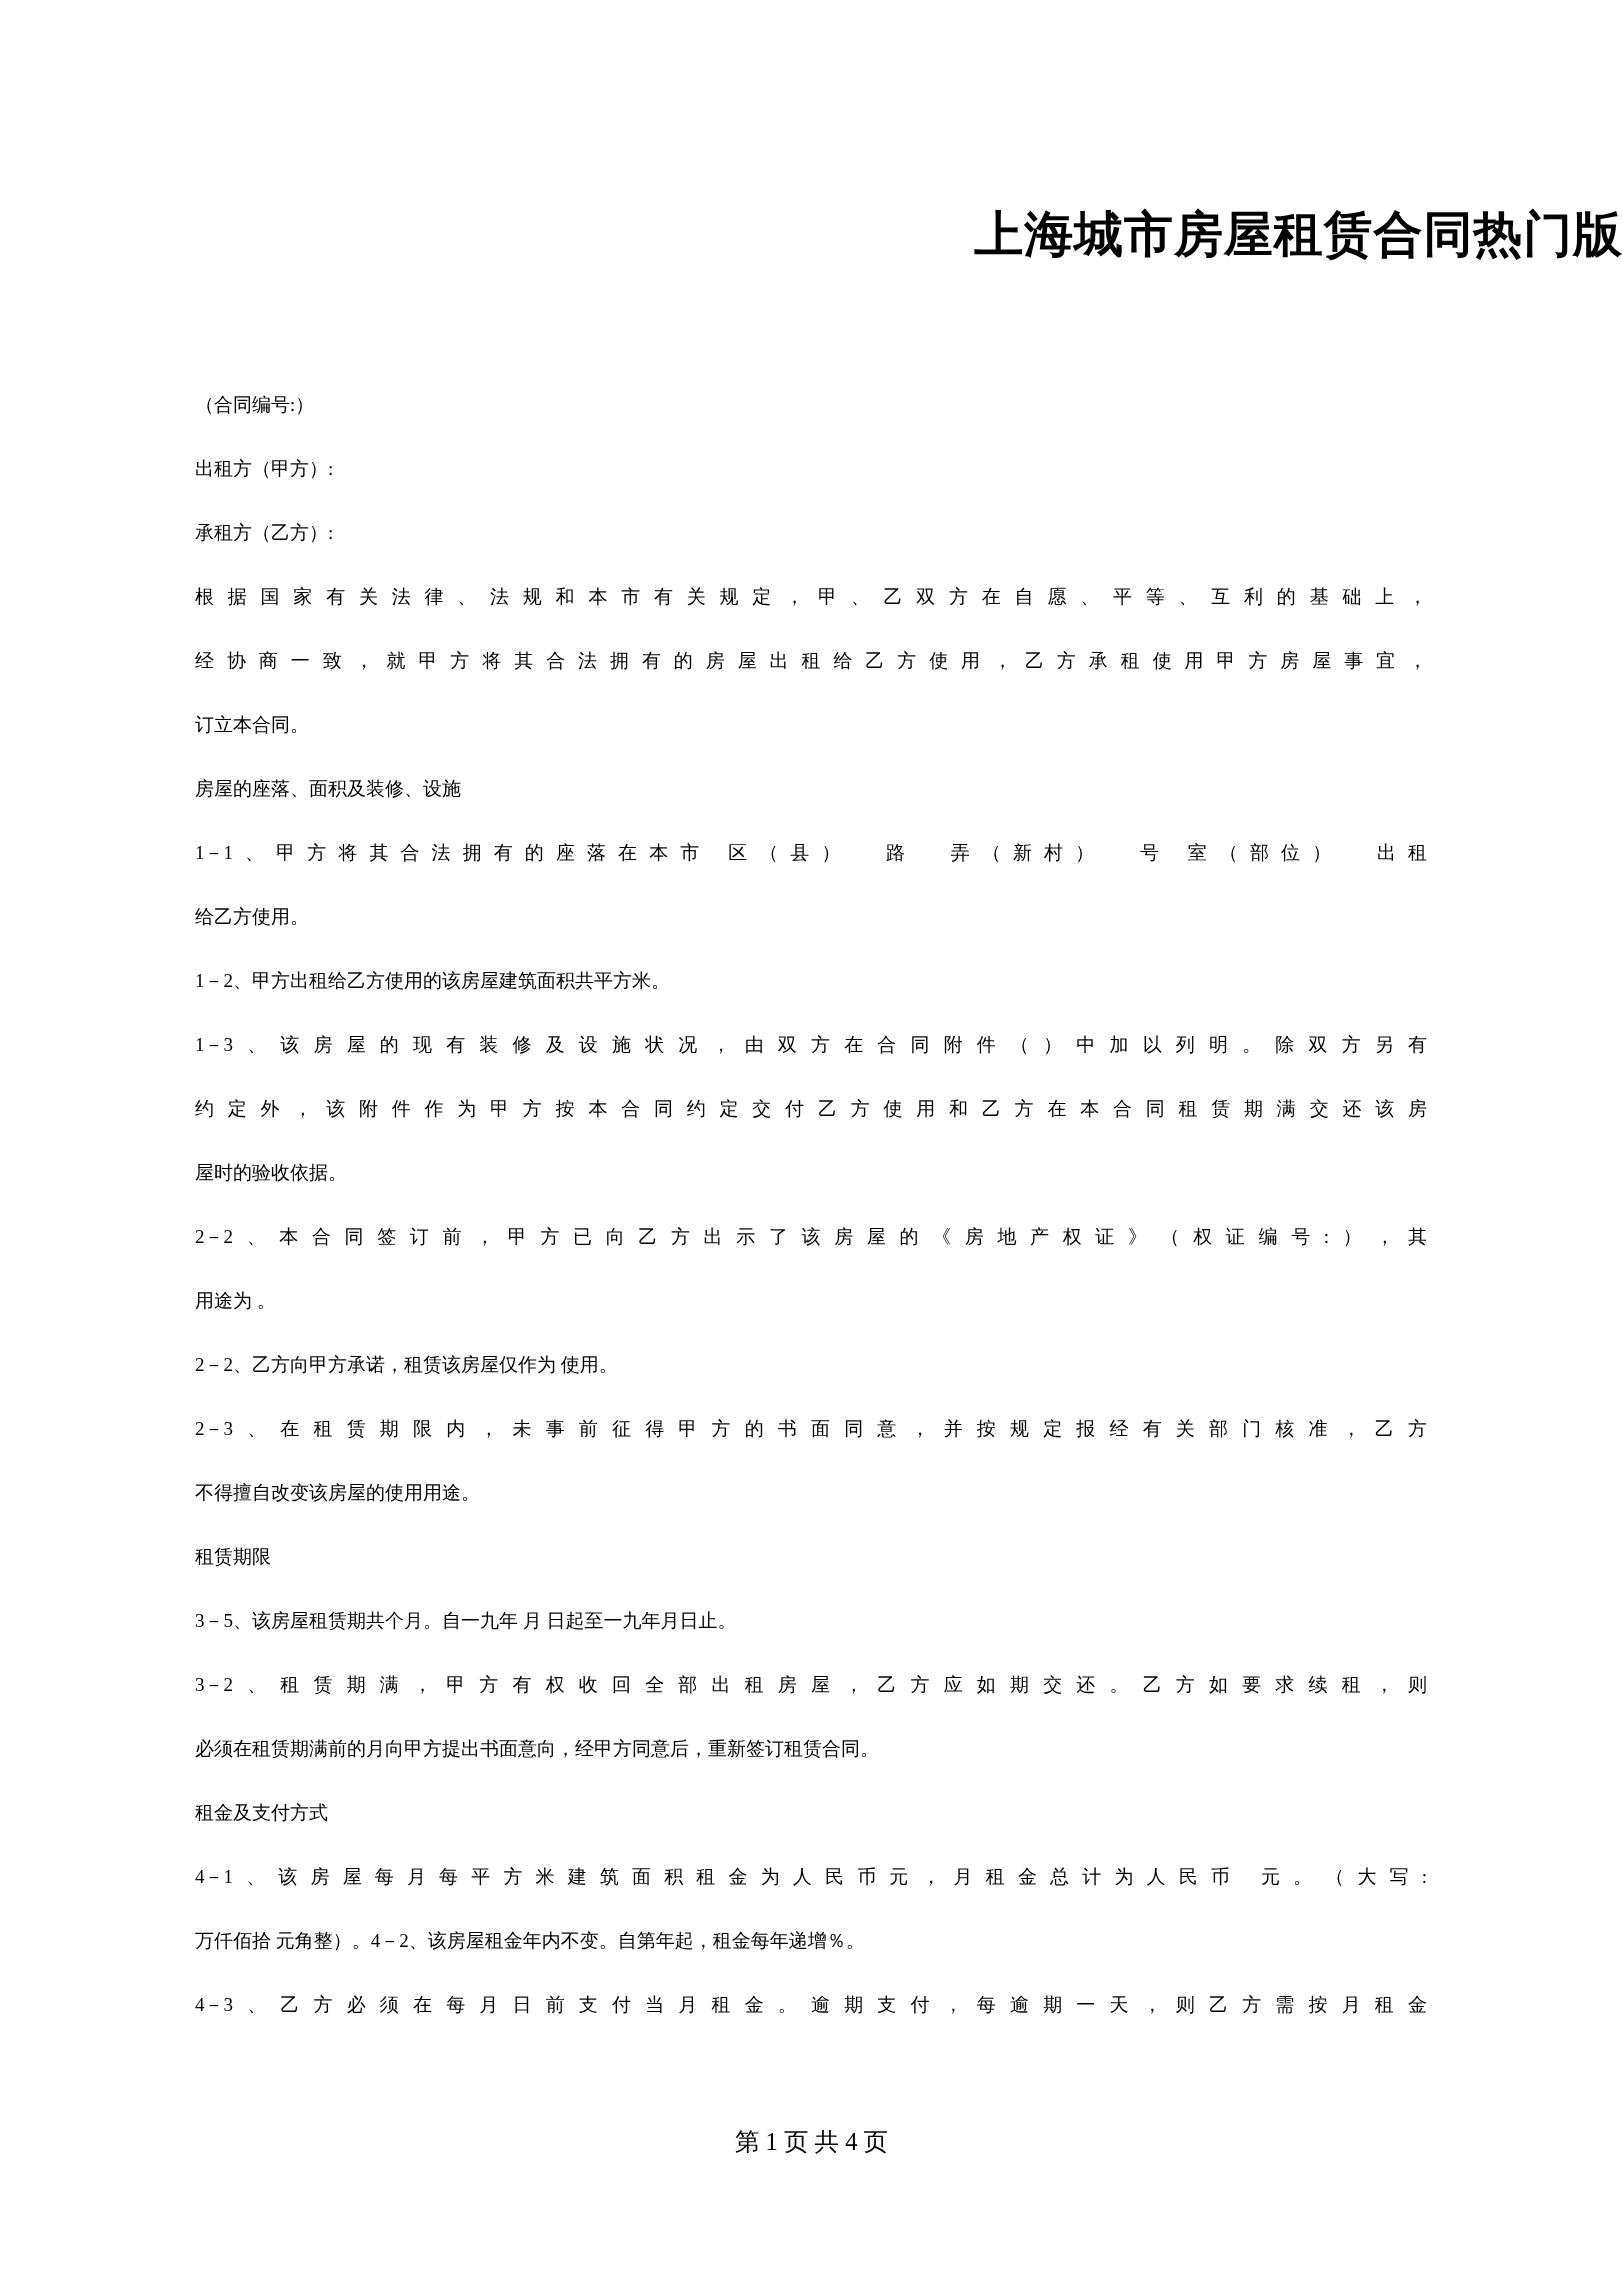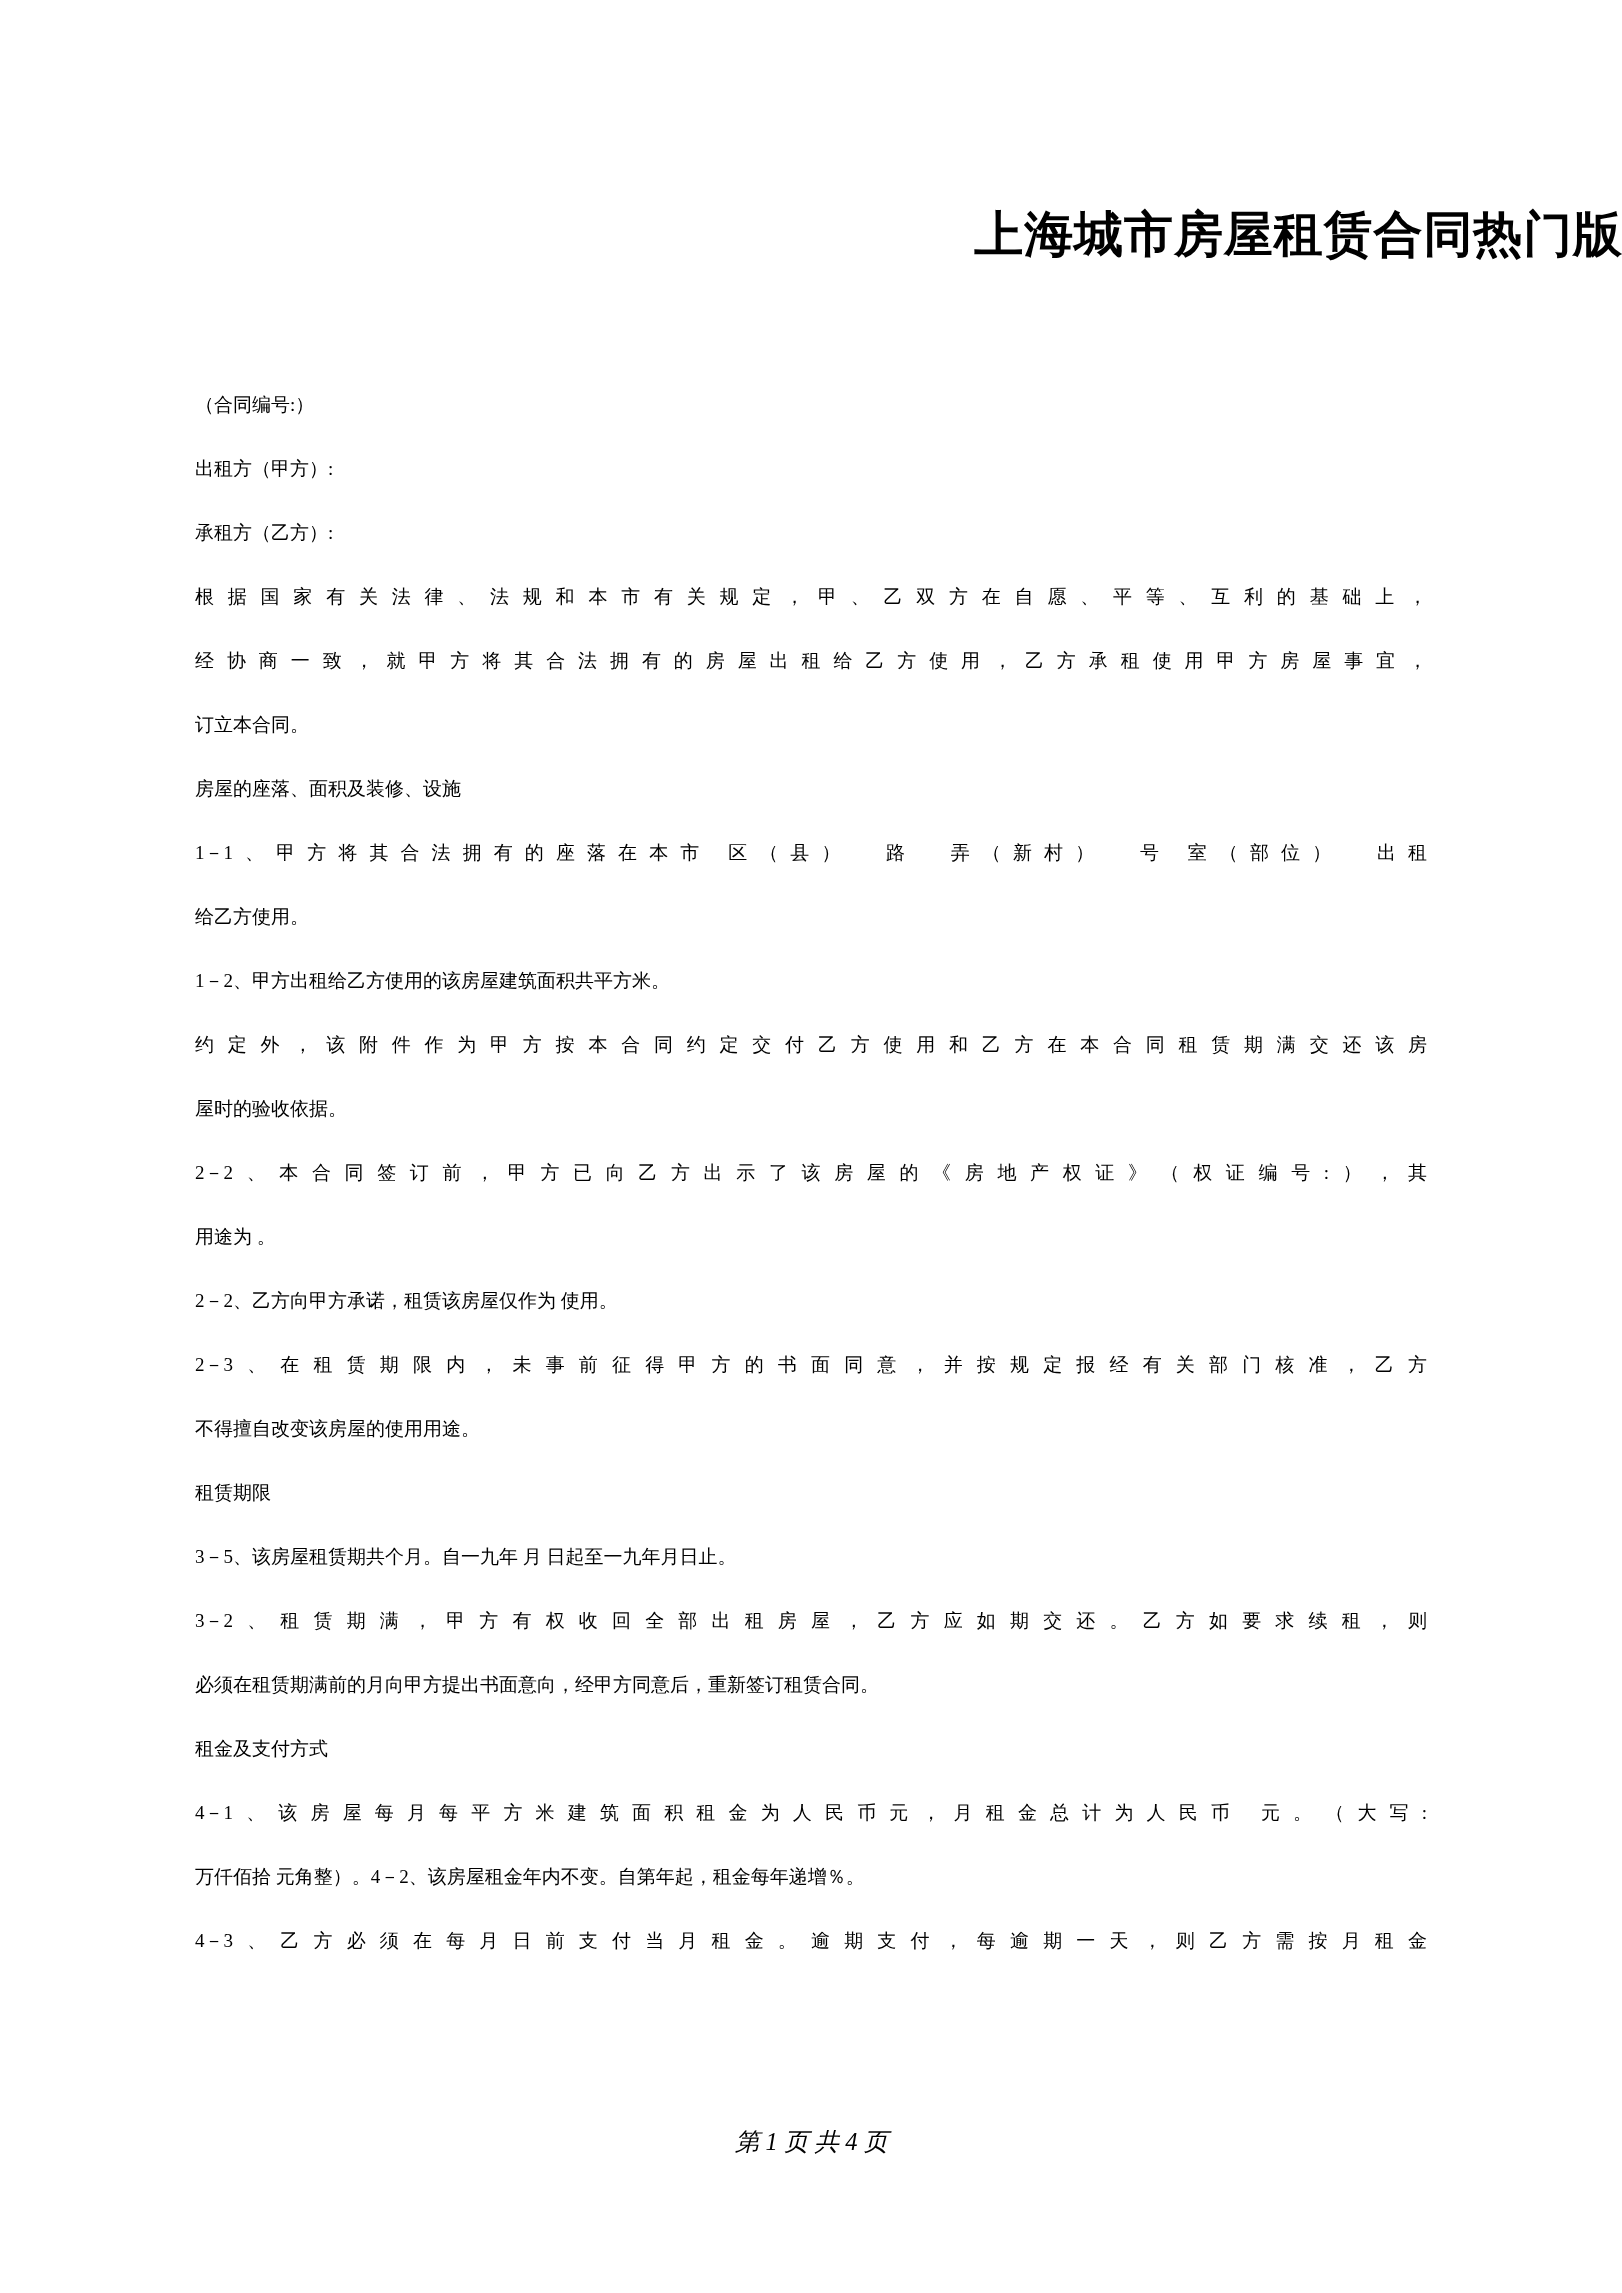--- a/index.html
+++ b/index.html
@@ -48,40 +48,40 @@
   }
   .footer {
     position: absolute;
     top: 2125px;
     left: 0;
     width: 100%;
     text-align: center;
     font-size: 24.5px;
     line-height: 33px;
     white-space: pre;
-    font-style: italic;
   }
 </style>
 </head>
 <body>
 
 <div class="page">
   <h1 class="title">上海城市房屋租赁合同热门版</h1>
 
   <div class="doc-body">
       <div class="line">（合同编号:）</div>
       <div class="line">出租方（甲方）:</div>
       <div class="line">承租方（乙方）:</div>
       <div class="line fill">根据国家有关法律、法规和本市有关规定，甲、乙双方在自愿、平等、互利的基础上，</div>
       <div class="line fill">经协商一致，就甲方将其合法拥有的房屋出租给乙方使用，乙方承租使用甲方房屋事宜，</div>
       <div class="line">订立本合同。</div>
       <div class="line">房屋的座落、面积及装修、设施</div>
       <div class="line fill">1－1、甲方将其合法拥有的座落在本市 区（县）  路  弄（新村）  号 室（部位）  出租</div>
       <div class="line">给乙方使用。</div>
       <div class="line">1－2、甲方出租给乙方使用的该房屋建筑面积共平方米。</div>
+      <div class="line fill">1－3、该房屋的现有装修及设施状况，由双方在合同附件（）中加以列明。除双方另有</div>
       <div class="line fill">约定外，该附件作为甲方按本合同约定交付乙方使用和乙方在本合同租赁期满交还该房</div>
       <div class="line">屋时的验收依据。</div>
       <div class="line fill">2－2、本合同签订前，甲方已向乙方出示了该房屋的《房地产权证》（权证编号:），其</div>
       <div class="line">用途为 。</div>
       <div class="line">2－2、乙方向甲方承诺，租赁该房屋仅作为 使用。</div>
       <div class="line fill">2－3、在租赁期限内，未事前征得甲方的书面同意，并按规定报经有关部门核准，乙方</div>
       <div class="line">不得擅自改变该房屋的使用用途。</div>
       <div class="line">租赁期限</div>
       <div class="line">3－5、该房屋租赁期共个月。自一九年 月 日起至一九年月日止。</div>
       <div class="line fill">3－2、租赁期满，甲方有权收回全部出租房屋，乙方应如期交还。乙方如要求续租，则</div>

